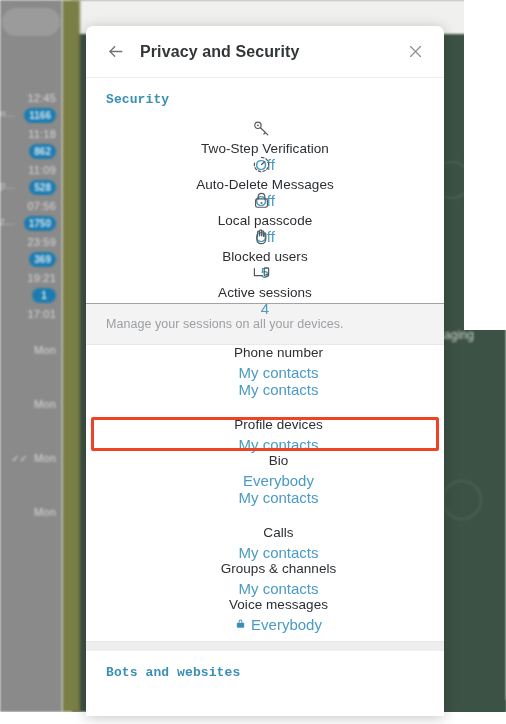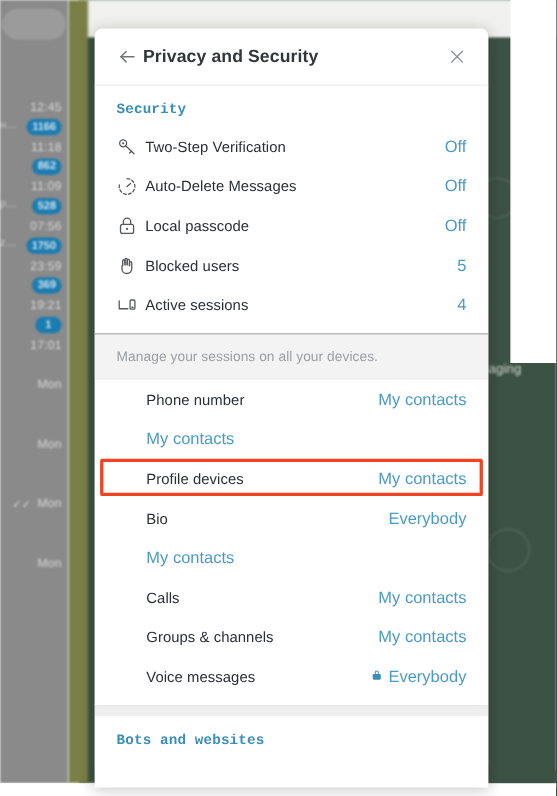--- a/index.html
+++ b/index.html
@@ -182,20 +182,21 @@
   }
   .hdr-btn {
     width: 30px; height: 30px;
     display: flex; align-items: center; justify-content: center;
     border-radius: 50%;
     cursor: pointer;
     flex: 0 0 auto;
   }
   .hdr-title {
     flex: 1;
+    margin-left: 10px;
     font-size: 16px;
     font-weight: 600;
     color: #333638;
     letter-spacing: 0.1px;
   }
 
   .panel-body {
     position: relative;
     height: 638px;
     overflow: hidden;
@@ -214,20 +215,21 @@
     font-family: Liberation Mono, monospace;
   }
   .row {
     display: flex;
     align-items: center;
     height: 36px;
     padding: 0 20px;
     box-sizing: border-box;
     cursor: pointer;
     position: relative;
+    flex-direction: column;
   }
   .row-icon {
     width: 26px;
     flex: 0 0 26px;
     display: flex;
     align-items: center;
     color: #55595c;
   }
   .row-label {
     flex: 1;

